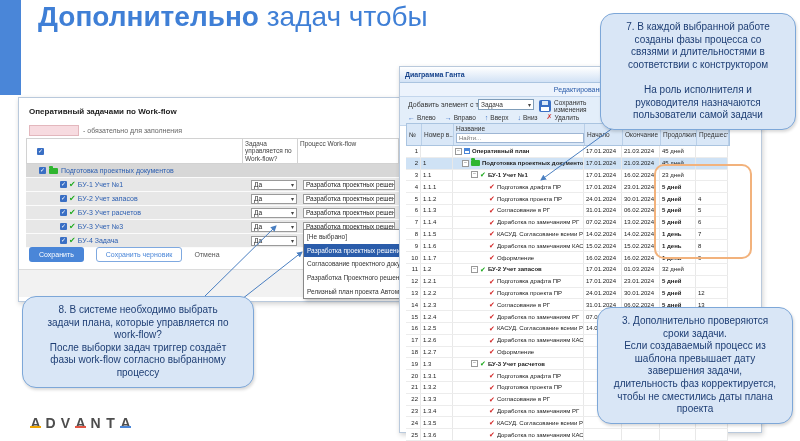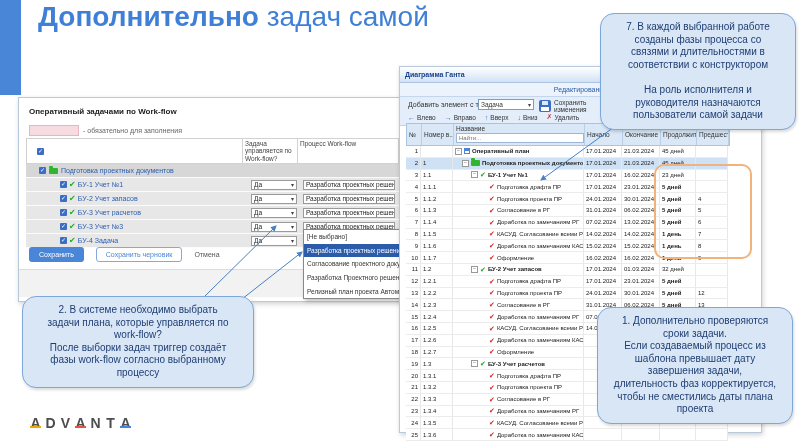--- a/index.html
+++ b/index.html
@@ -98,21 +98,21 @@
   .logo-bar{position:absolute;left:2px;right:2px;bottom:3px;height:2px;}
 </style>
 </head>
 <body>
 
 <div class="slide">
 
   <div class="accent-bar"></div>
 
   <div class="title">
-    <div><span class="tb">Дополнительно</span><span> задач самой</span></div>
+    <div><span class="tb">Дополнительно</span><span> задач чтобы</span></div>
   </div>
 
   <div class="win" id="wf">
     <div class="wf-title">Оперативный задачами по Work-flow</div>
     <div class="wf-req">
       <span class="wf-swatch"></span>
       <span class="wf-req-lbl">- обязательно для заполнения</span>
     </div>
     <div class="wf-table">
       <div class="wf-head">
@@ -595,27 +595,27 @@
   </svg>
 
   <div class="callout" id="callout2">7. В каждой выбранной работе
 созданы фазы процесса со
 связями и длительностями в
 соответствии с конструктором
 
 На роль исполнителя и
 руководителя назначаются
 пользователи самой задачи</div>
-  <div class="callout" id="callout1">2. В системе необходимо выбрать
+  <div class="callout" id="callout1">8. В системе необходимо выбрать
 задачи плана, которые управляется по
 work-flow?
 После выборки задач триггер создаёт
 фазы work-flow согласно выбранному
 процессу</div>
-  <div class="callout" id="callout3">1. Дополнительно проверяются
+  <div class="callout" id="callout3">3. Дополнительно проверяются
 сроки задачи.
 Если создаваемый процесс из
 шаблона превышает дату
 завершения задачи,
 длительность фаз корректируется,
 чтобы не сместились даты плана
 проекта</div>
 
   <div class="logo" id="logo">
       <span class="logo-letter">A<span class="logo-bar" style="background: rgb(240, 165, 0);"></span></span>

